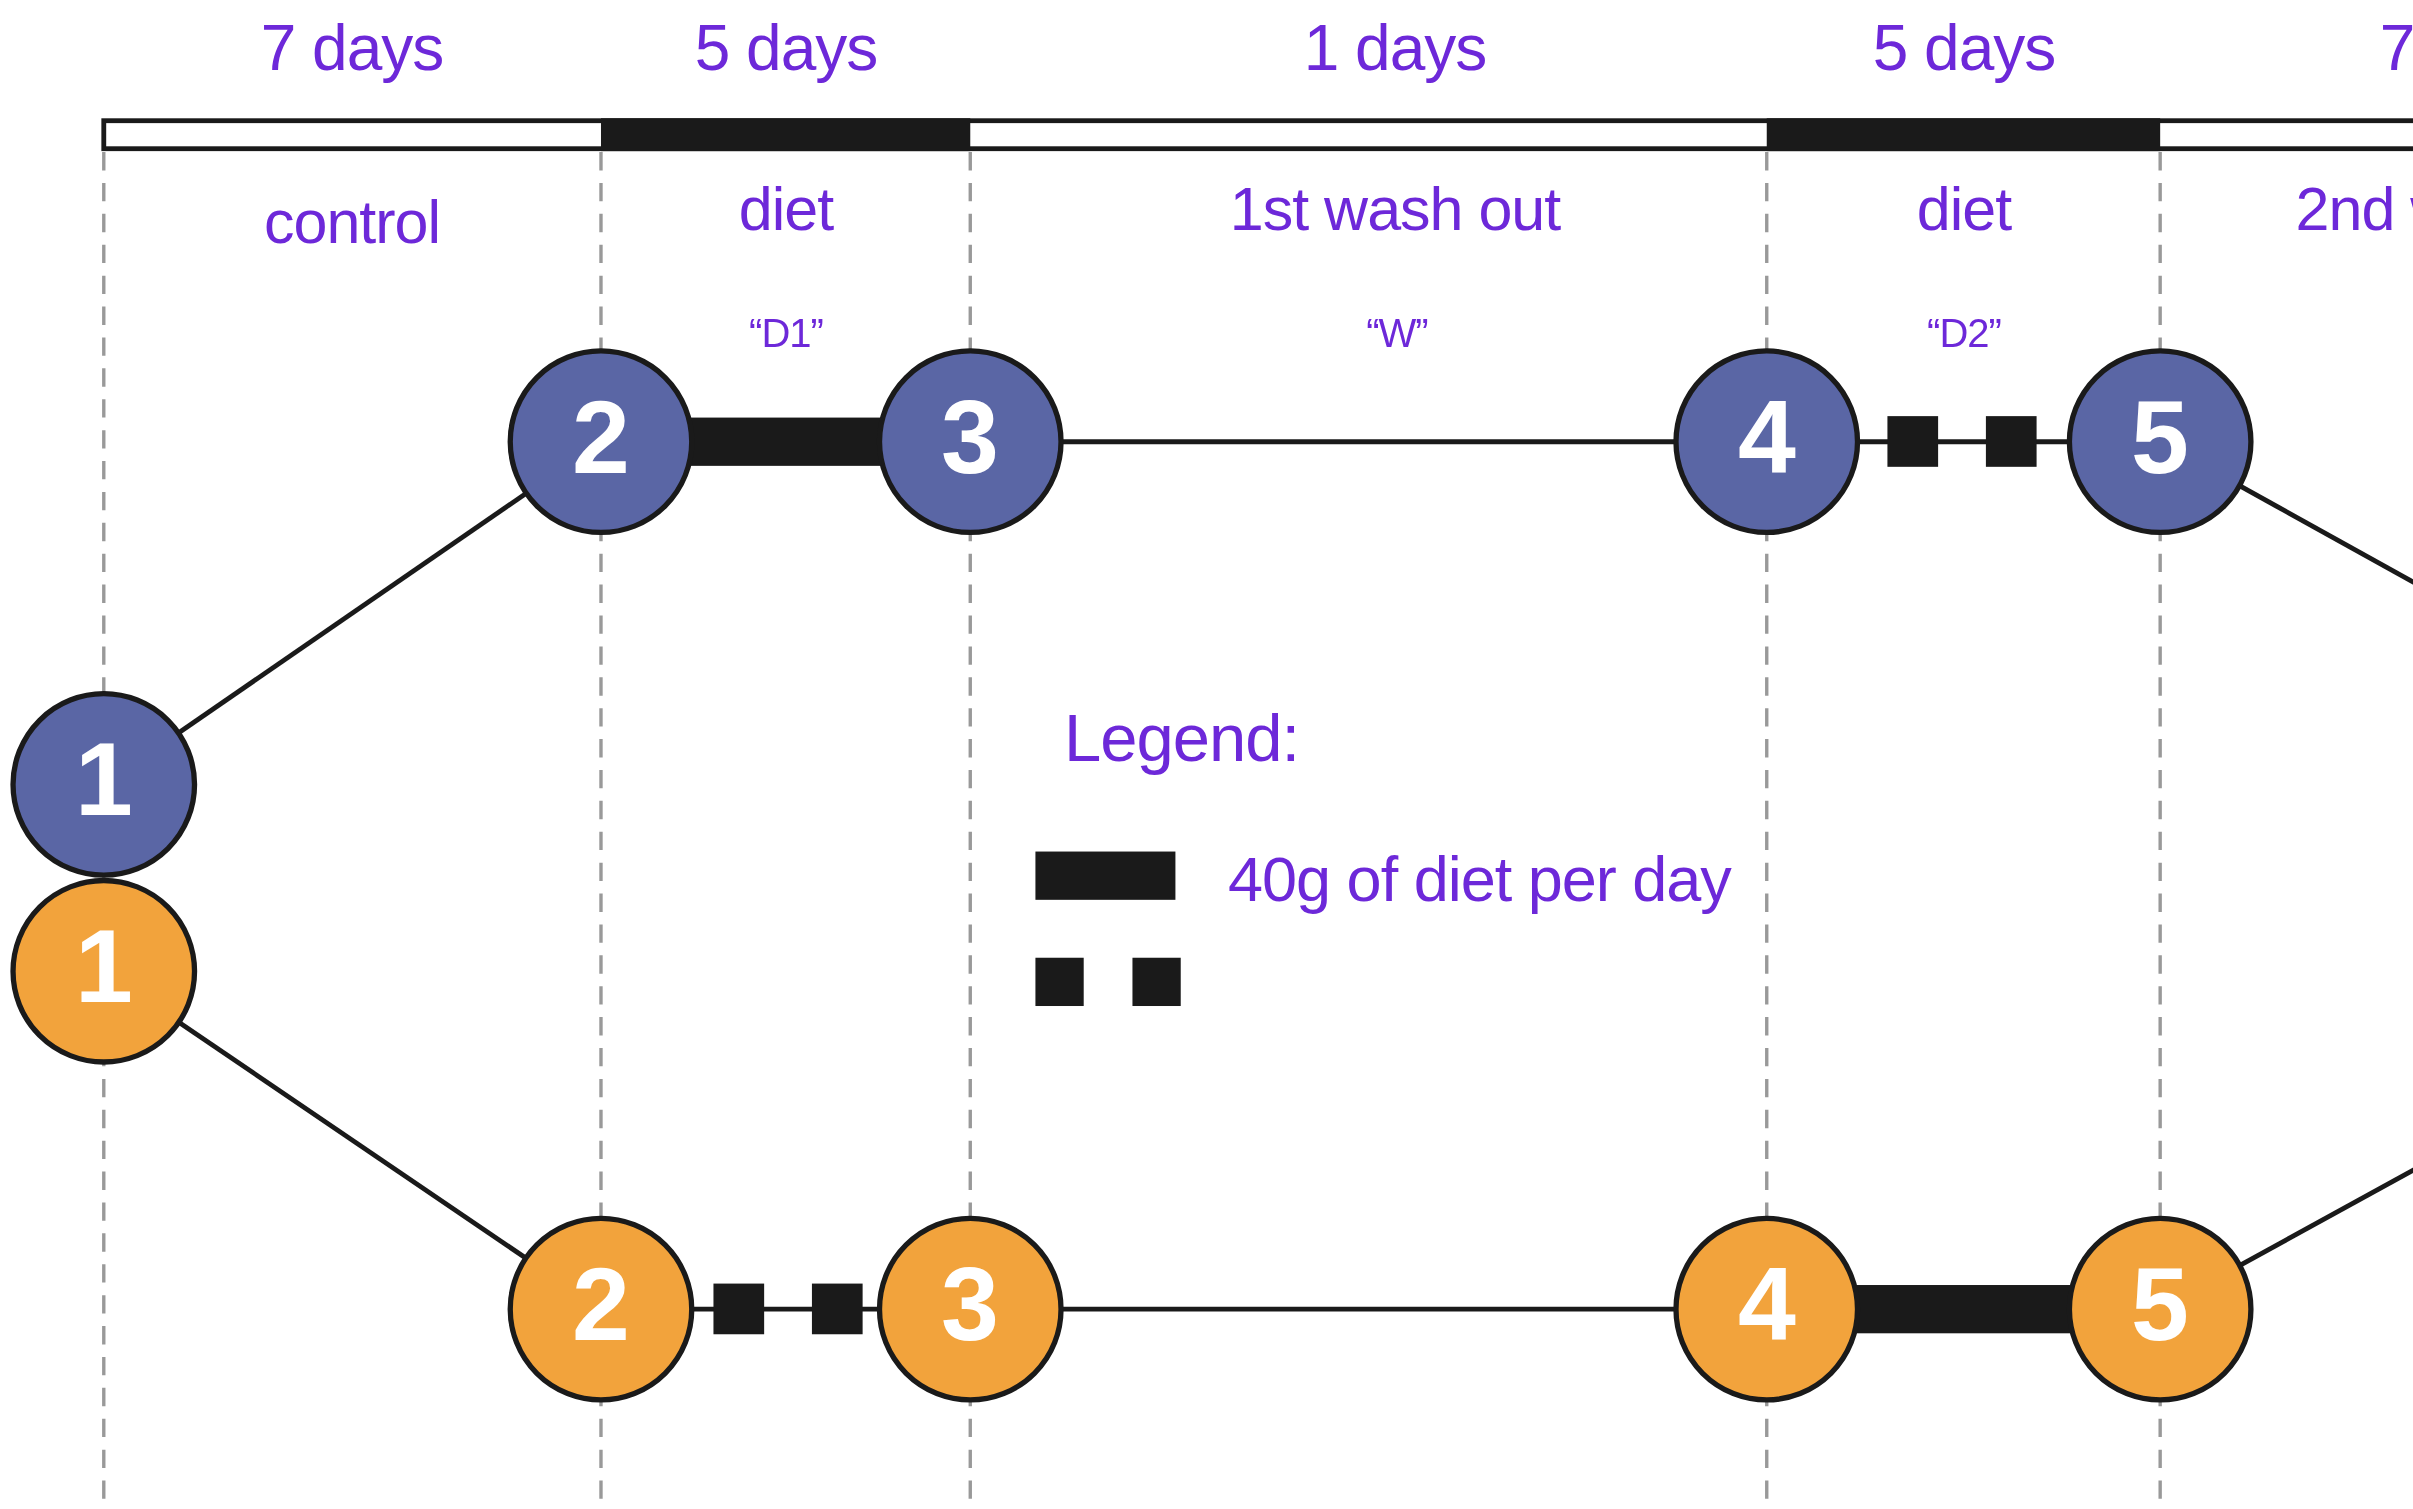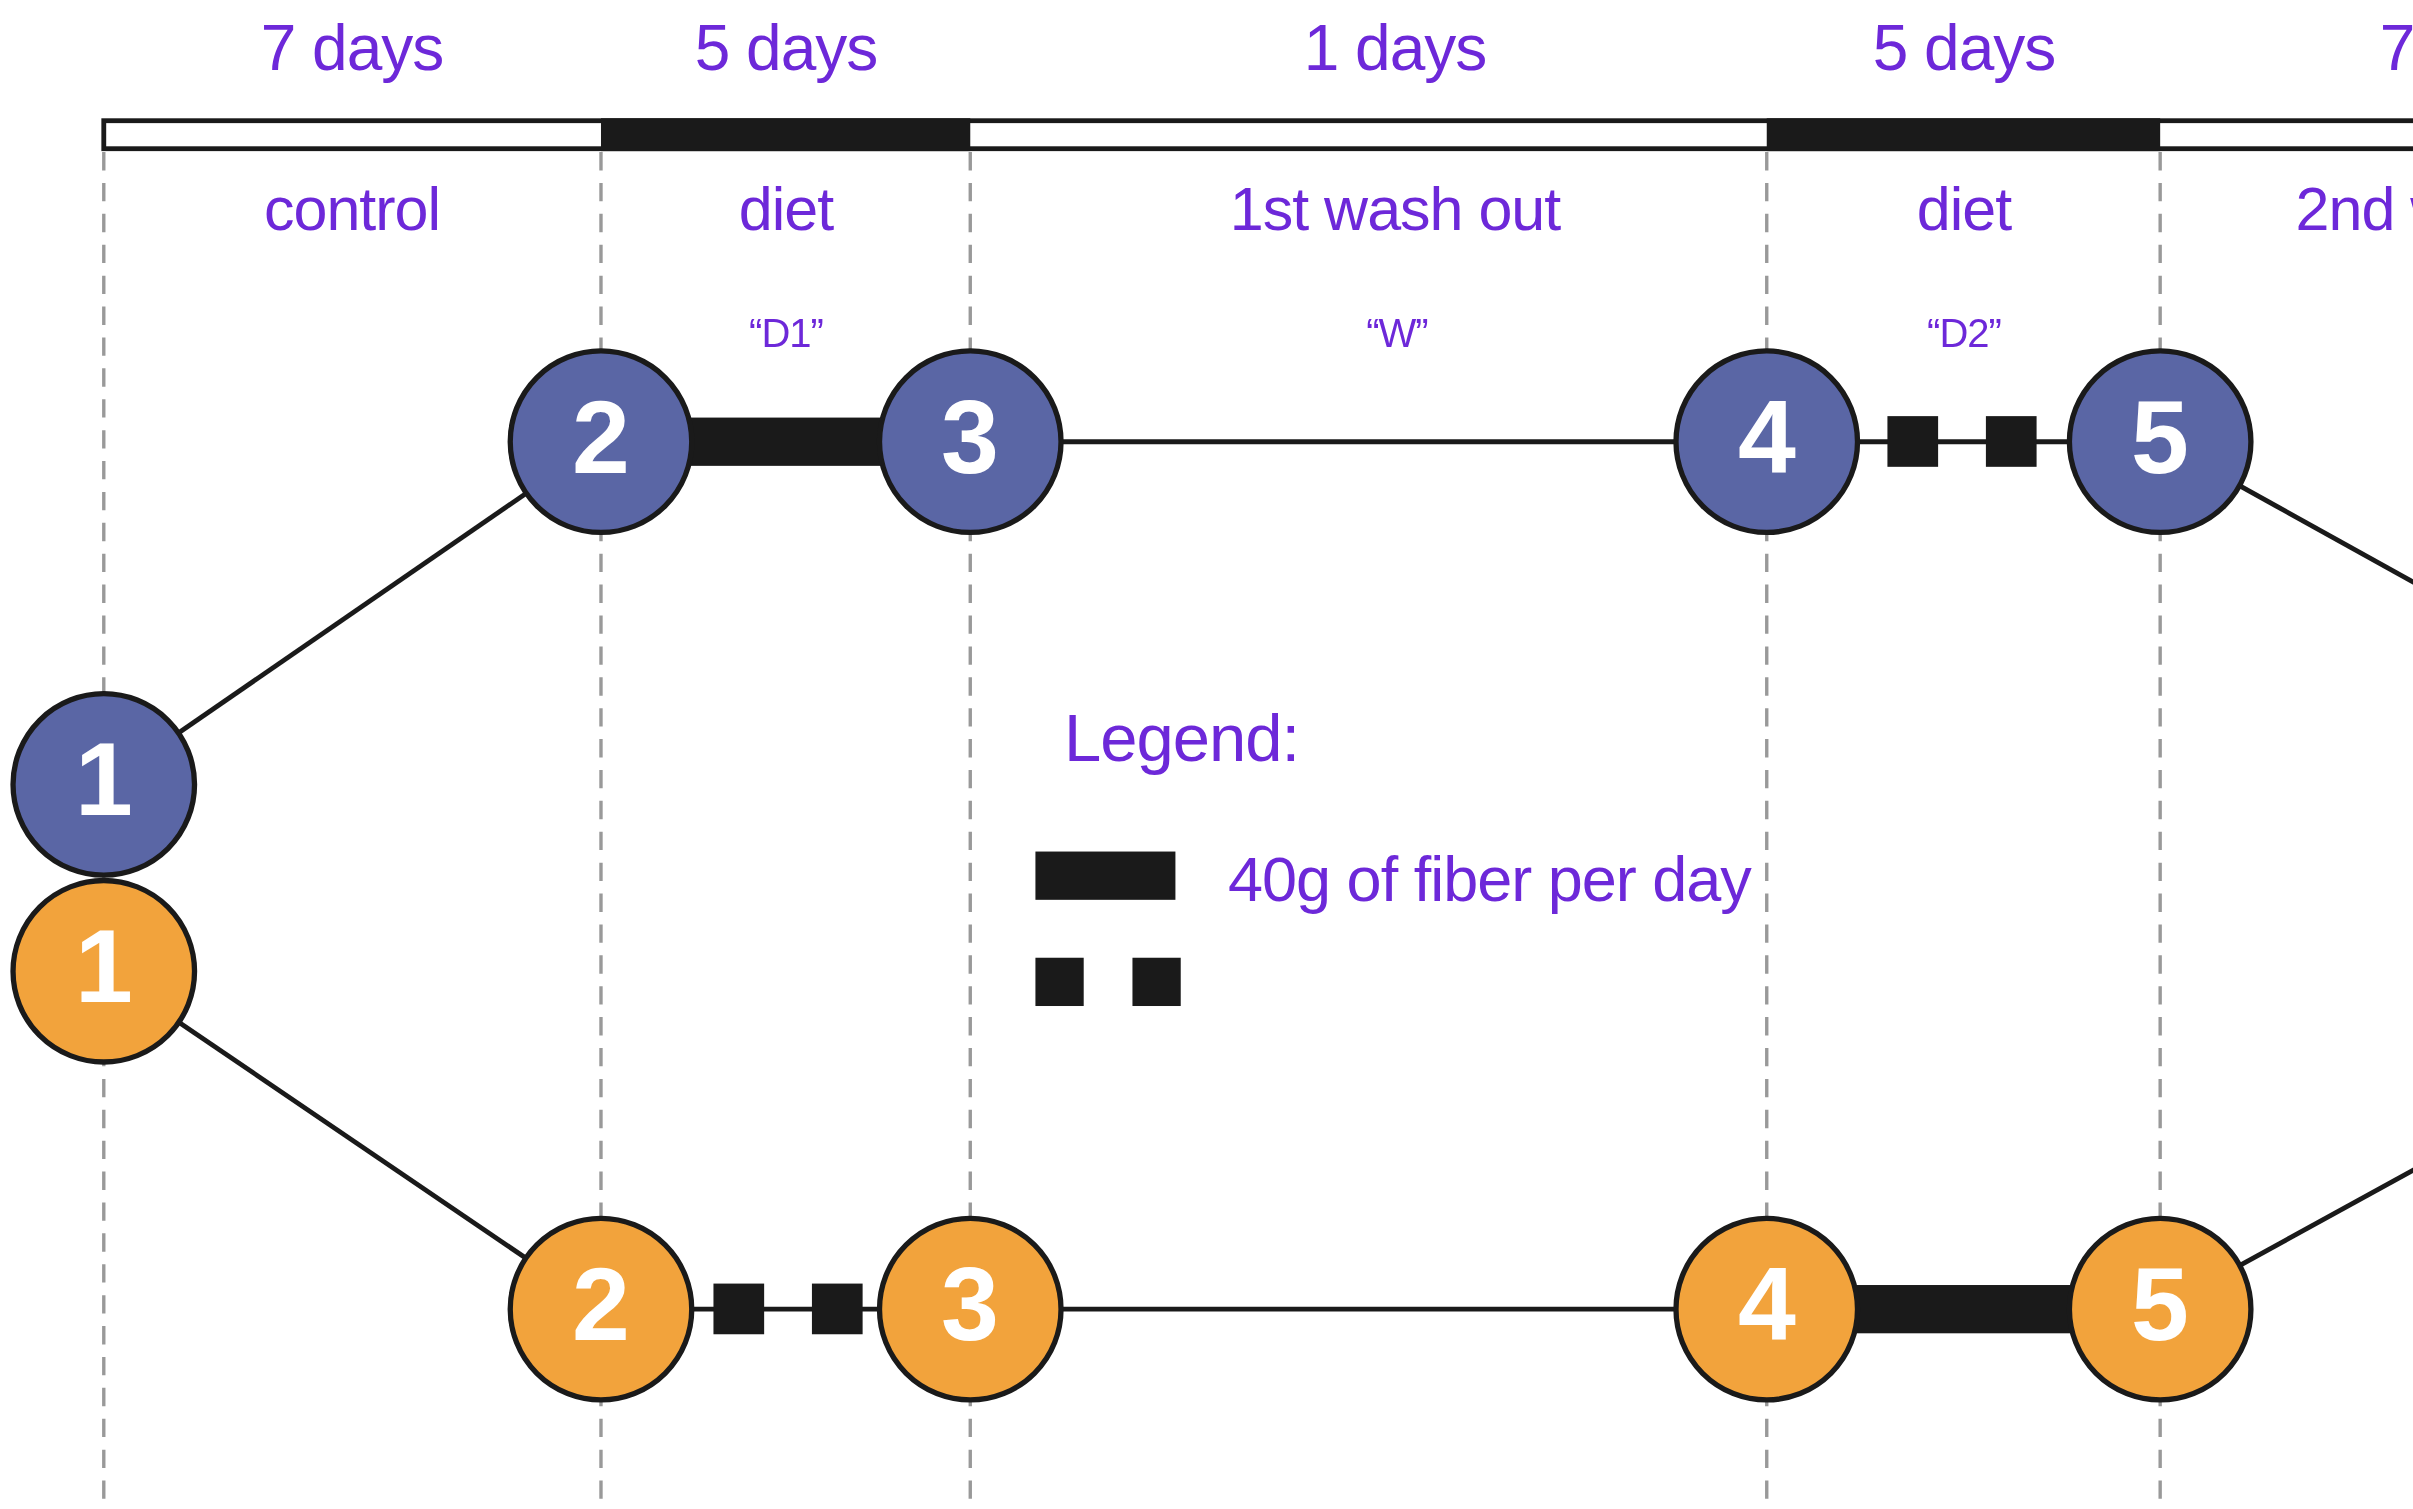--- a/index.html
+++ b/index.html
@@ -122,32 +122,32 @@
     <rect x="2145" y="1984" width="100" height="100" fill="#1A1A1A"></rect>
     <rect x="2346" y="1984" width="100" height="100" fill="#1A1A1A"></rect>
   </svg>
 
   <div class="lbl duration" style="left:352px;  top:48px;">7 days</div>
   <div class="lbl duration" style="left:786px; top:48px;">5 days</div>
   <div class="lbl duration" style="left:1395px; top:48px;">1 days</div>
   <div class="lbl duration" style="left:1964px; top:48px;">5 days</div>
   <div class="lbl duration" style="left:2471px; top:48px;">7 days</div>
 
-  <div class="lbl phase" style="left:352px;  top:209px;text-align:center;">control</div>
+  <div class="lbl phase" style="left:352px;  top:222px;text-align:center;">control</div>
   <div class="lbl phase" style="left:786px; top:209px;">diet</div>
   <div class="lbl phase" style="left:1395px; top:209px;">1st wash out</div>
   <div class="lbl phase" style="left:1964px; top:209px;">diet</div>
   <div class="lbl phase" style="left:2471px; top:209px;">2nd wash out</div>
 
   <div class="lbl code" style="left:786px; top:333px;">“D1”</div>
   <div class="lbl code" style="left:1397px; top:333px;">“W”</div>
   <div class="lbl code" style="left:1964px; top:333px;text-align:right;">“D2”</div>
 
   <div class="lbl legend-title left-align" style="left:1064px; top:737px;">Legend:</div>
-  <div class="lbl legend-label left-align" style="left:1228px; top:879px;">40g of fiber per day</div>
+  <div class="lbl legend-label left-align" style="left:1228px; top:879px;">40g of diet per day</div>
 
   <div class="node-num" style="left:104px;  top:784px;">1</div>
   <div class="node-num" style="left:601px; top:442px;">2</div>
   <div class="node-num" style="left:970px; top:442px;">3</div>
   <div class="node-num" style="left:1767px; top:442px;">4</div>
   <div class="node-num" style="left:2160px; top:442px;">5</div>
 
   <div class="node-num" style="left:104px;  top:971px;">1</div>
   <div class="node-num" style="left:601px; top:1309px;">2</div>
   <div class="node-num" style="left:970px; top:1309px;">3</div>

